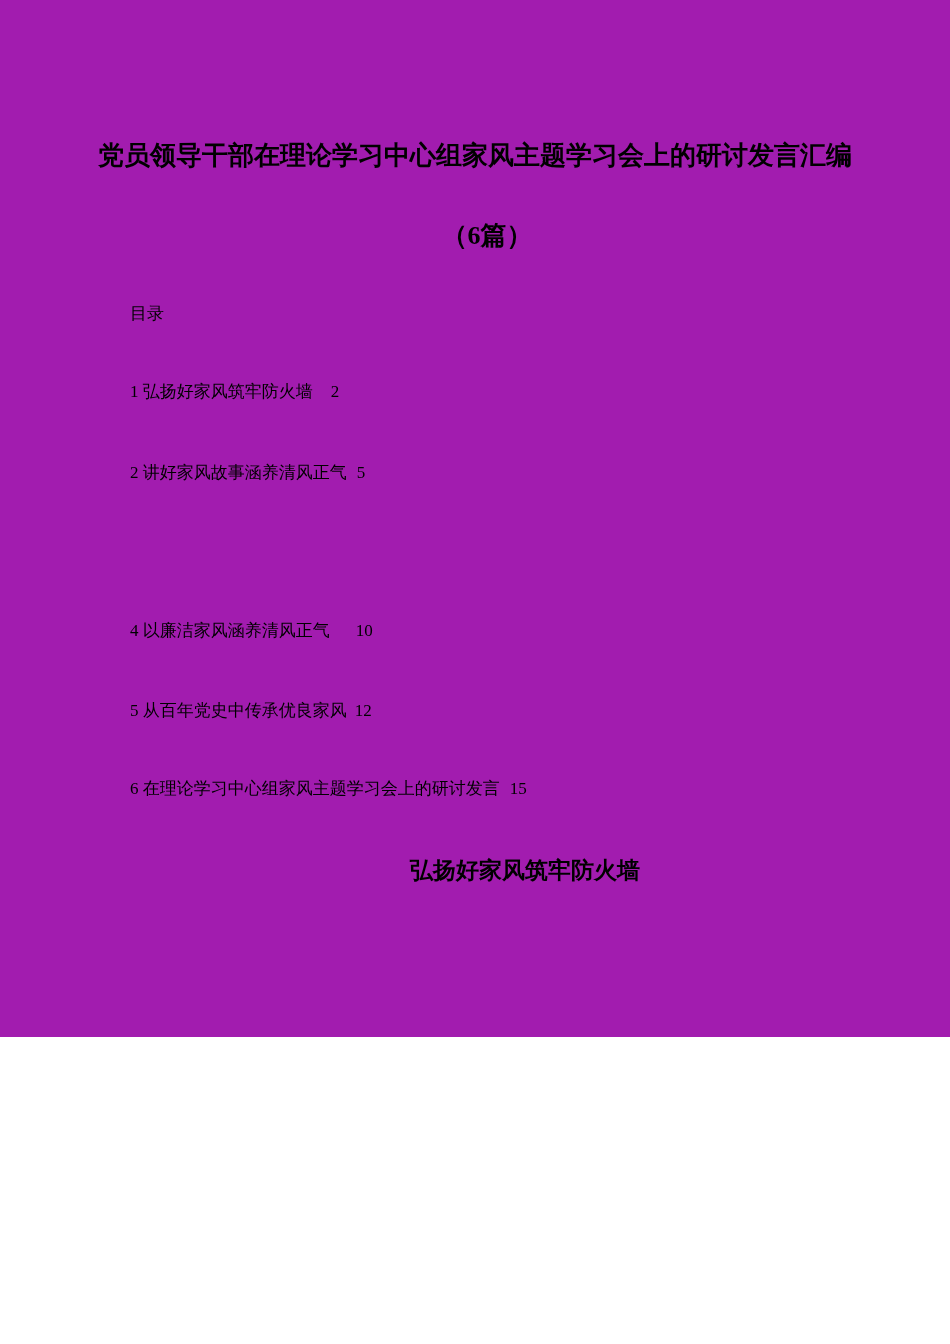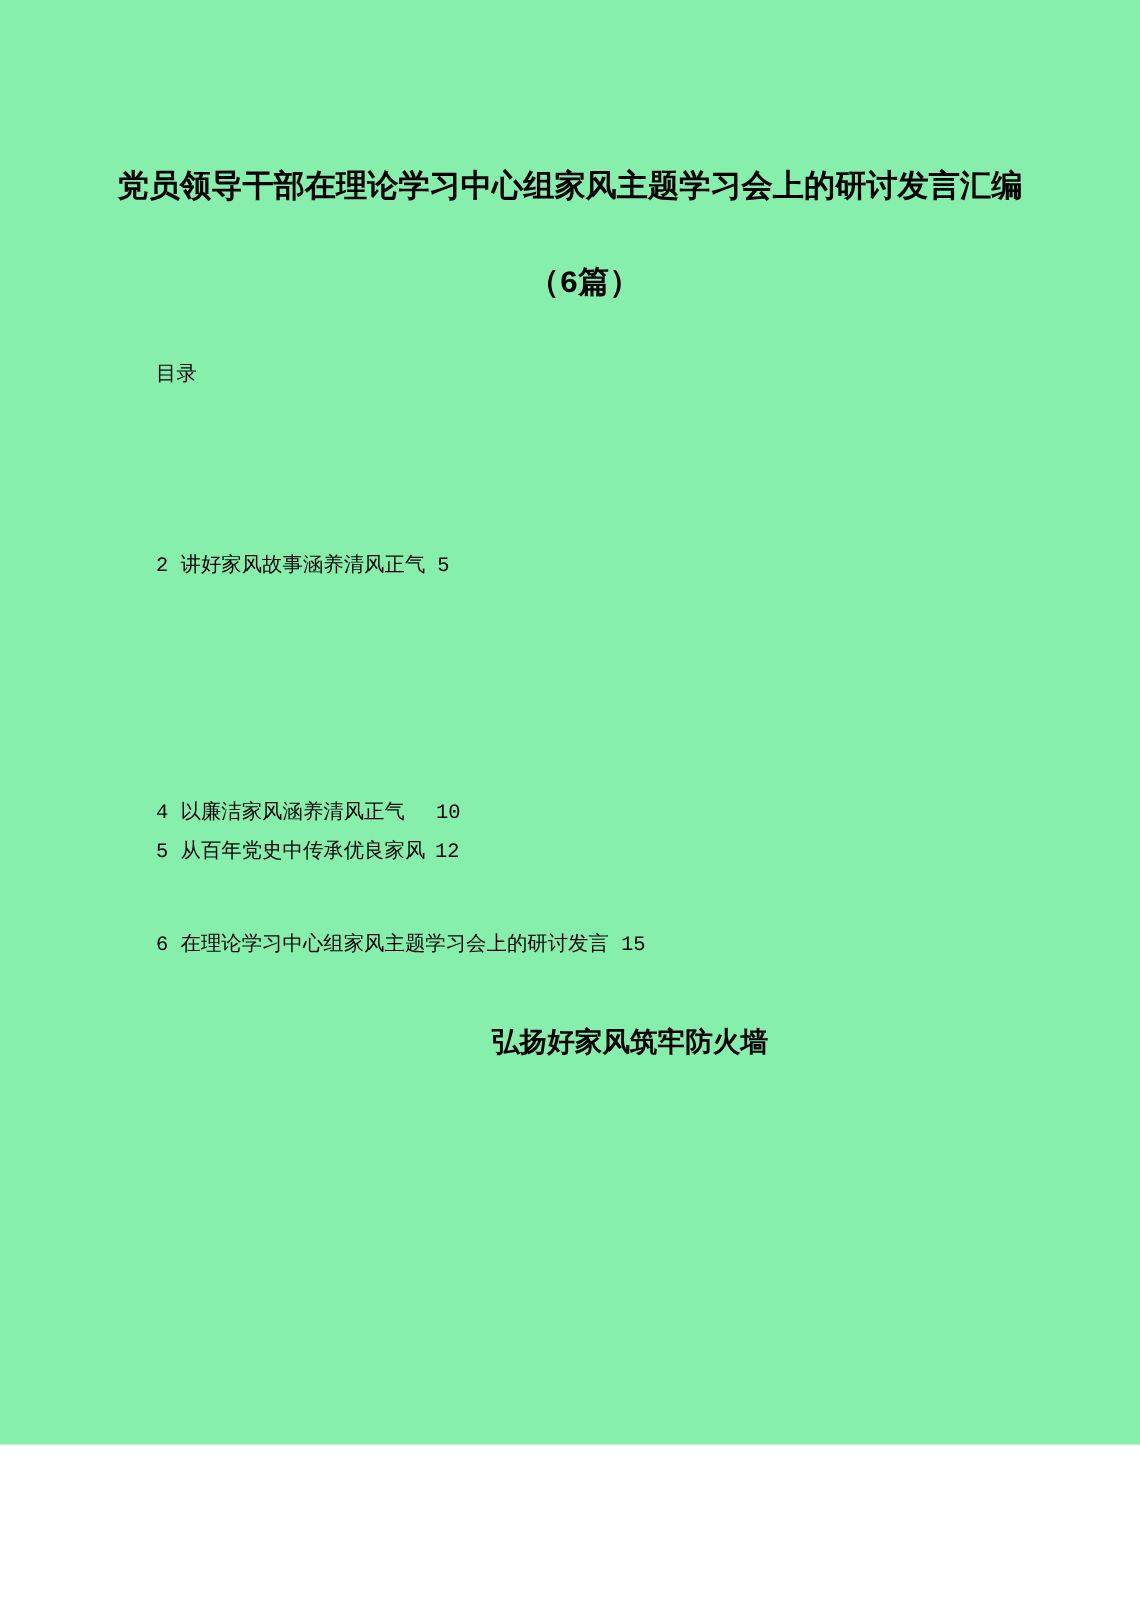--- a/index.html
+++ b/index.html
@@ -3,24 +3,24 @@
   <meta charset="utf-8">
   <style>
     html, body {
       margin: 0;
       padding: 0;
       background: #ffffff;
     }
     .page {
       position: relative;
       width: 950px;
-      height: 1204px;
-      background: #86efac;
+      height: 1037px;
+      background: #a21caf;
       color: #000000;
-      font-family: Liberation Mono, monospace;
+      font-family: Liberation Serif, serif;
       overflow: hidden;
     }
     .line {
       position: absolute;
       line-height: 1;
       white-space: pre;
     }
     .centered {
       left: 0;
       width: 950px;
@@ -50,25 +50,26 @@
 <body>
 
 <div class="page">
 
   <div class="line centered doc-title" style="top:143px;">党员领导干部在理论学习中心组家风主题学习会上的研讨发言汇编</div>
 
   <div class="line centered doc-title" style="top:223px;margin-left:12px;">（6篇）</div>
 
   <div class="line body-text" style="top:305px; left:130px;">目录</div>
 
+  <div class="line body-text" style="top:383px; left:130px;"><span>1 弘扬好家风筑牢防火墙</span><span class="toc-gap" style="width:18px;"></span><span>2</span></div>
 
   <div class="line body-text" style="top:464px; left:130px;"><span>2 讲好家风故事涵养清风正气</span><span class="toc-gap" style="width:10px;"></span><span>5</span></div>
 
 
-  <div class="line body-text" style="top:622px; left:130px;margin-top:48px;"><span>4 以廉洁家风涵养清风正气</span><span class="toc-gap" style="width:26px;"></span><span>10</span></div>
+  <div class="line body-text" style="top:622px; left:130px;"><span>4 以廉洁家风涵养清风正气</span><span class="toc-gap" style="width:26px;"></span><span>10</span></div>
 
   <div class="line body-text" style="top:702px; left:130px;"><span>5 从百年党史中传承优良家风</span><span class="toc-gap" style="width:8px;"></span><span>12</span></div>
 
   <div class="line body-text" style="top:780px; left:130px;"><span>6 在理论学习中心组家风主题学习会上的研讨发言</span><span class="toc-gap" style="width:10px;"></span><span>15</span></div>
 
   <div class="line centered section-heading" style="top:859px;">弘扬好家风筑牢防火墙</div>
 
 
 
 

